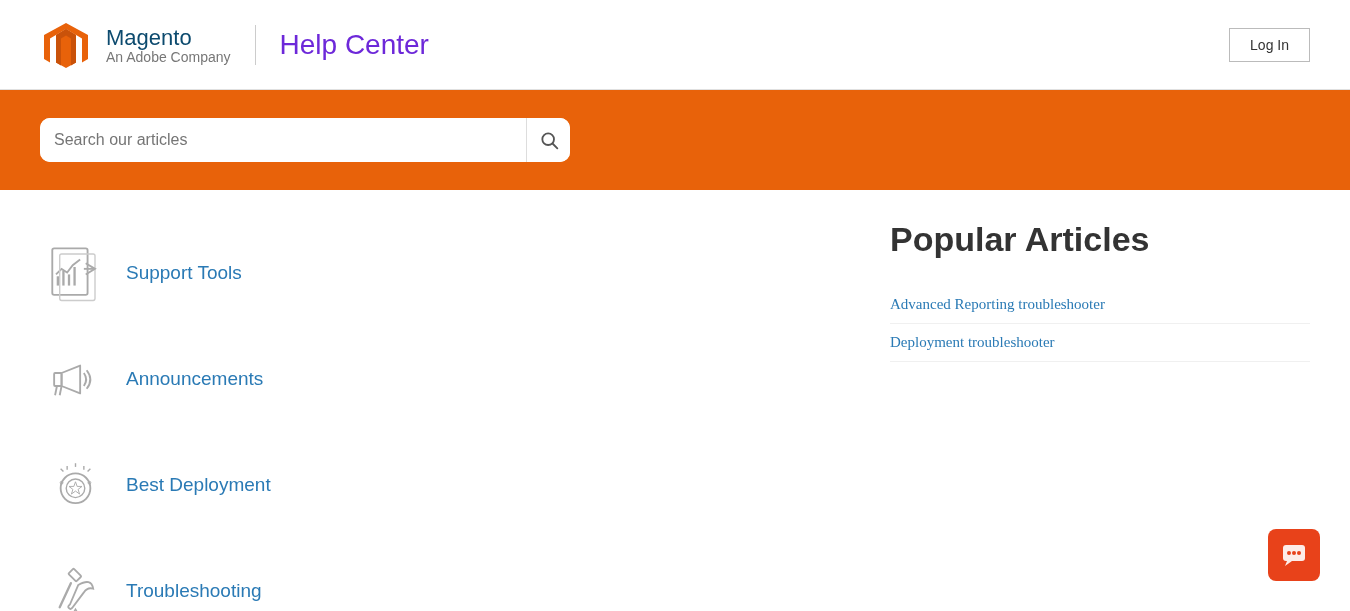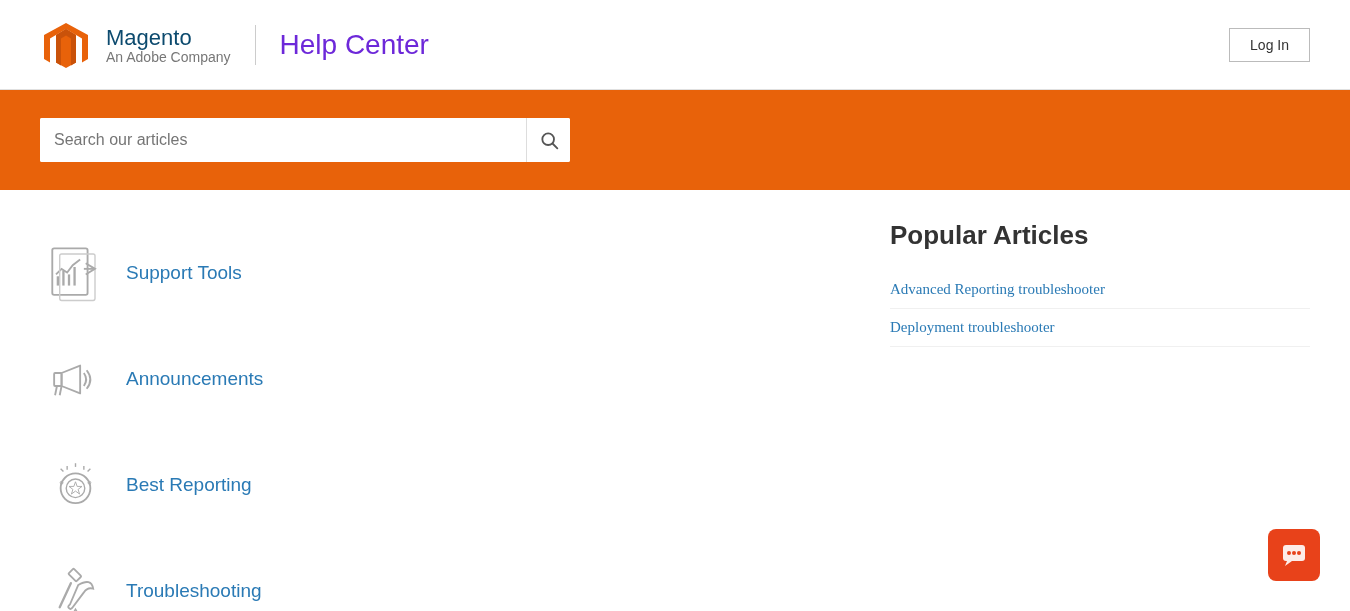--- a/index.html
+++ b/index.html
@@ -53,21 +53,21 @@
     .search-bar {
       background: #e8620a;
       padding: 28px 40px;
       display: flex;
       align-items: center;
     }
     .search-input-wrapper {
       display: flex;
       align-items: center;
       background: #fff;
-      border-radius: 2px;
+      border-radius: 10px;
       width: 530px;
       height: 44px;
       overflow: hidden;
     }
     .search-input {
       flex: 1;
       border: none;
       outline: none;
       font-size: 16px;
       color: #999;
@@ -120,24 +120,24 @@
       font-weight: 400;
     }
 
     
     .popular-articles {
       width: 420px;
       padding-top: 10px;
       flex-shrink: 0;
     }
     .popular-articles h2 {
-      font-size: 26px;
+      font-size: 34px;
       font-weight: 700;
       color: #333;
-      margin-bottom: 20px;
+      margin-bottom: 27px;
     }
     .article-link {
       display: block;
       font-size: 15px;
       color: #2a7ab5;
       text-decoration: none;
       padding: 10px 0;
       border-bottom: 1px solid #f0f0f0;
       cursor: pointer;
       font-family: Liberation Serif, serif;
@@ -249,21 +249,21 @@
           <line x1="26" y1="18" x2="26" y2="14" stroke="#aaa" stroke-width="1.5"></line>
           <line x1="22" y1="20" x2="19" y2="17" stroke="#aaa" stroke-width="1.5"></line>
           <line x1="44" y1="18" x2="44" y2="14" stroke="#aaa" stroke-width="1.5"></line>
           <line x1="48" y1="20" x2="51" y2="17" stroke="#aaa" stroke-width="1.5"></line>
           <line x1="35" y1="15" x2="35" y2="11" stroke="#aaa" stroke-width="1.5"></line>
 
           <circle cx="20" cy="32" r="1.5" stroke="#aaa" stroke-width="1" fill="none"></circle>
           <circle cx="50" cy="32" r="1.5" stroke="#aaa" stroke-width="1" fill="none"></circle>
         </svg>
       </div>
-      <span class="category-label">Best Reporting</span>
+      <span class="category-label">Best Deployment</span>
     </div>
 
     <div class="category-item">
       <div class="category-icon">
         <svg class="cat-svg" viewBox="0 0 70 70" fill="none" xmlns="http://www.w3.org/2000/svg">
 
           <rect x="28" y="14" width="12" height="8" rx="1" stroke="#aaa" stroke-width="2" fill="none" transform="rotate(45 35 18)"></rect>
           <line x1="30" y1="26" x2="18" y2="52" stroke="#aaa" stroke-width="2.5" stroke-linecap="round"></line>
 
           <path d="M38 28 Q52 20 54 32 Q48 30 44 36 L32 52 Q30 55 28 53 Q26 51 29 49 Z" stroke="#aaa" stroke-width="2" fill="none"></path>

